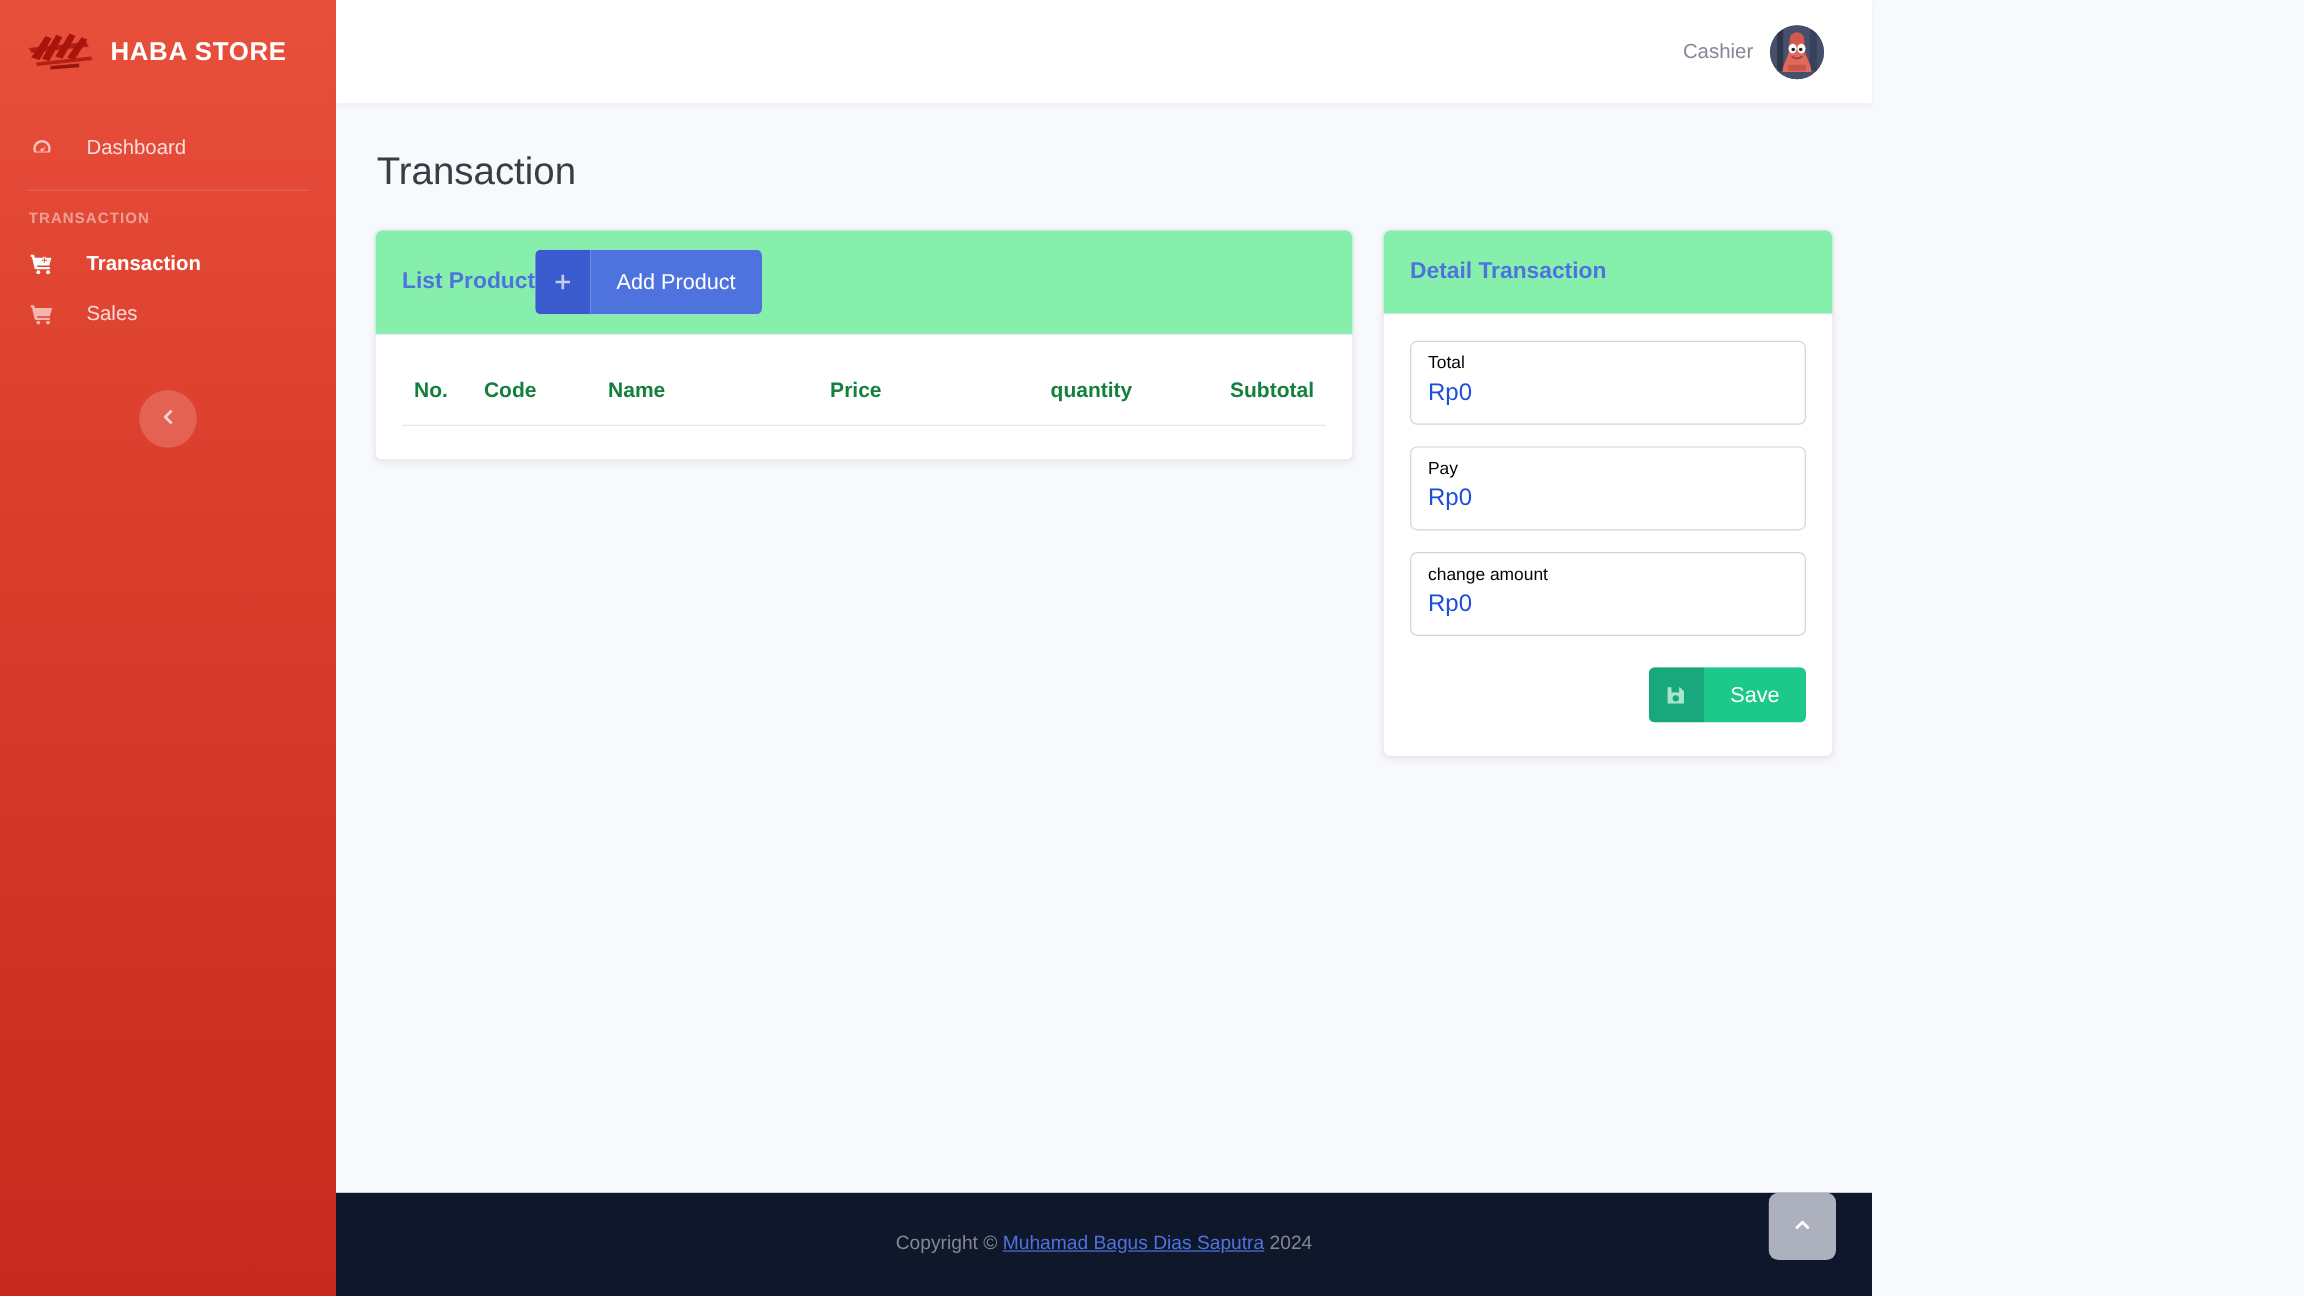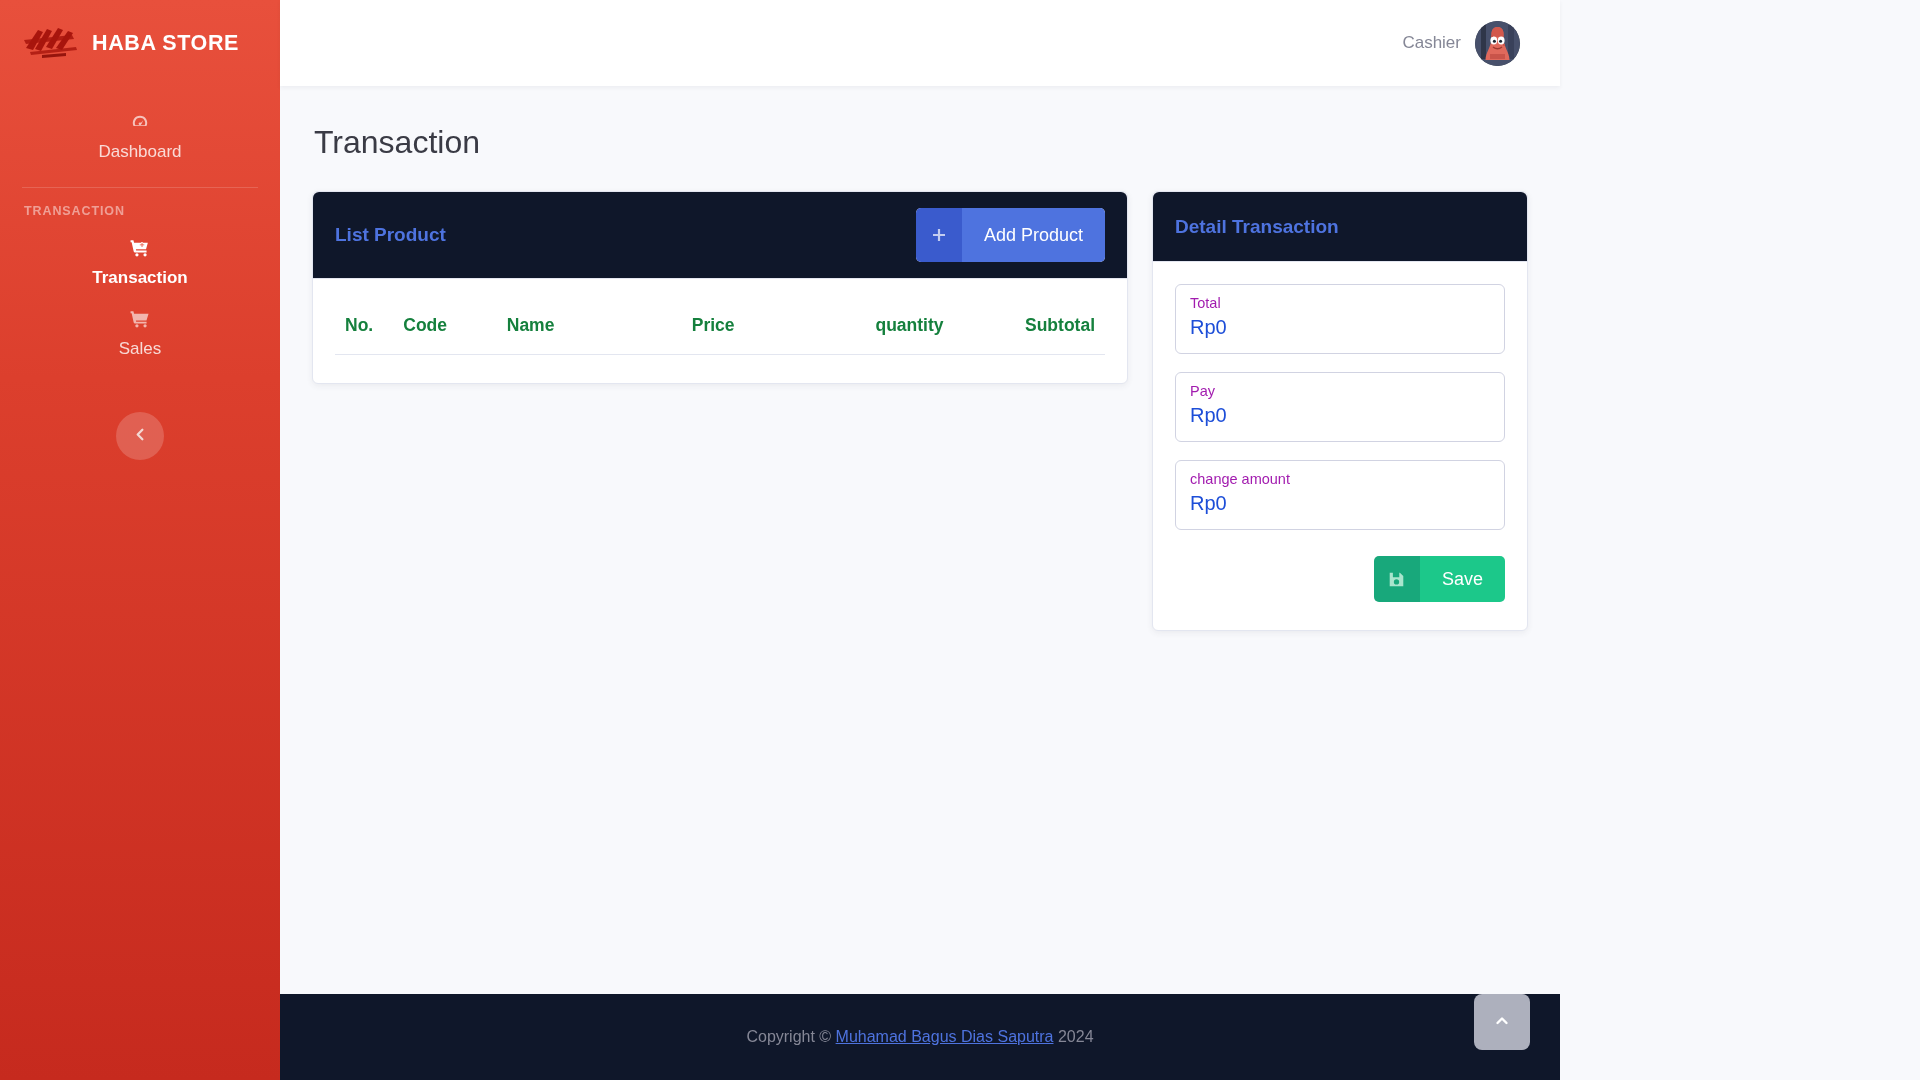--- a/index.html
+++ b/index.html
@@ -23,26 +23,25 @@
     display: flex; align-items: center; gap: 12px;
     padding: 0 22px;
   }
   .brand-logo { width: 58px; height: 42px; flex: 0 0 58px; }
   .brand-name {
     font-size: 21.5px; font-weight: 800; letter-spacing: 0.6px;
     color: #ffffff;
   }
   .nav { padding-top: 16px; }
   .nav-item {
-    display: flex; align-items: center; gap: 11px;
+    display: flex; align-items: center; gap: 27px;
     padding: 11px 24px;
     font-size: 17px;
     color: rgba(255,255,255,0.80);
     cursor: pointer;
-    flex-direction: column;
   }
   .nav-item.active { color: #ffffff; font-weight: 700; }
   .nav-item .ic { width: 21px; display: inline-flex; justify-content: center; opacity: .85; }
   .nav-item.active .ic { opacity: 1; }
   .nav-divider {
     height: 1px; background: rgba(255,255,255,0.16);
     margin: 14px 22px 10px 22px;
   }
   .nav-heading {
     font-size: 12.5px; font-weight: 800; letter-spacing: .9px;
@@ -84,25 +83,25 @@
   .col-left { flex: 1 1 auto; min-width: 0; }
   .col-right { flex: 0 0 376px; }
 
   .card {
     background: #fff;
     border: 1px solid #e3e6f0;
     border-radius: 6px;
     box-shadow: 0 2px 6px rgba(58,59,69,.07);
   }
   .card-header {
-    background: #0f172a;
+    background: #86efac;
     border-bottom: 1px solid #e3e6f0;
     border-radius: 6px 6px 0 0;
     padding: 16px 22px;
-    display: flex; align-items: center; justify-content: space-between;
+    display: flex; align-items: center; 
     min-height: 70px;
   }
   .card-title { font-size: 19px; font-weight: 700; color: #4e73df; }
   .card-body { padding: 22px 22px 28px 22px; }
 
   
   .btn-split {
     display: inline-flex; align-items: stretch;
     border-radius: 5px; overflow: hidden;
     border: none; cursor: pointer; padding: 0;
@@ -138,21 +137,21 @@
   .th-qty { width: 172px; }
 
   
   .field {
     border: 1px solid #d1d3e2;
     border-radius: 6px;
     padding: 10px 14px 12px 14px;
     margin-bottom: 18px;
   }
   .field-label {
-    font-size: 14.5px; color: #a21caf;
+    font-size: 14.5px; color: #000000;
     display: block; margin-bottom: 3px;
   }
   .field-value {
     font-size: 20px; color: #1d4ed8;
     display: block; line-height: 1.35;
   }
   .detail-actions { display: flex; justify-content: flex-end; padding-top: 8px; }
 
   .footer {
     background: #0f172a;

